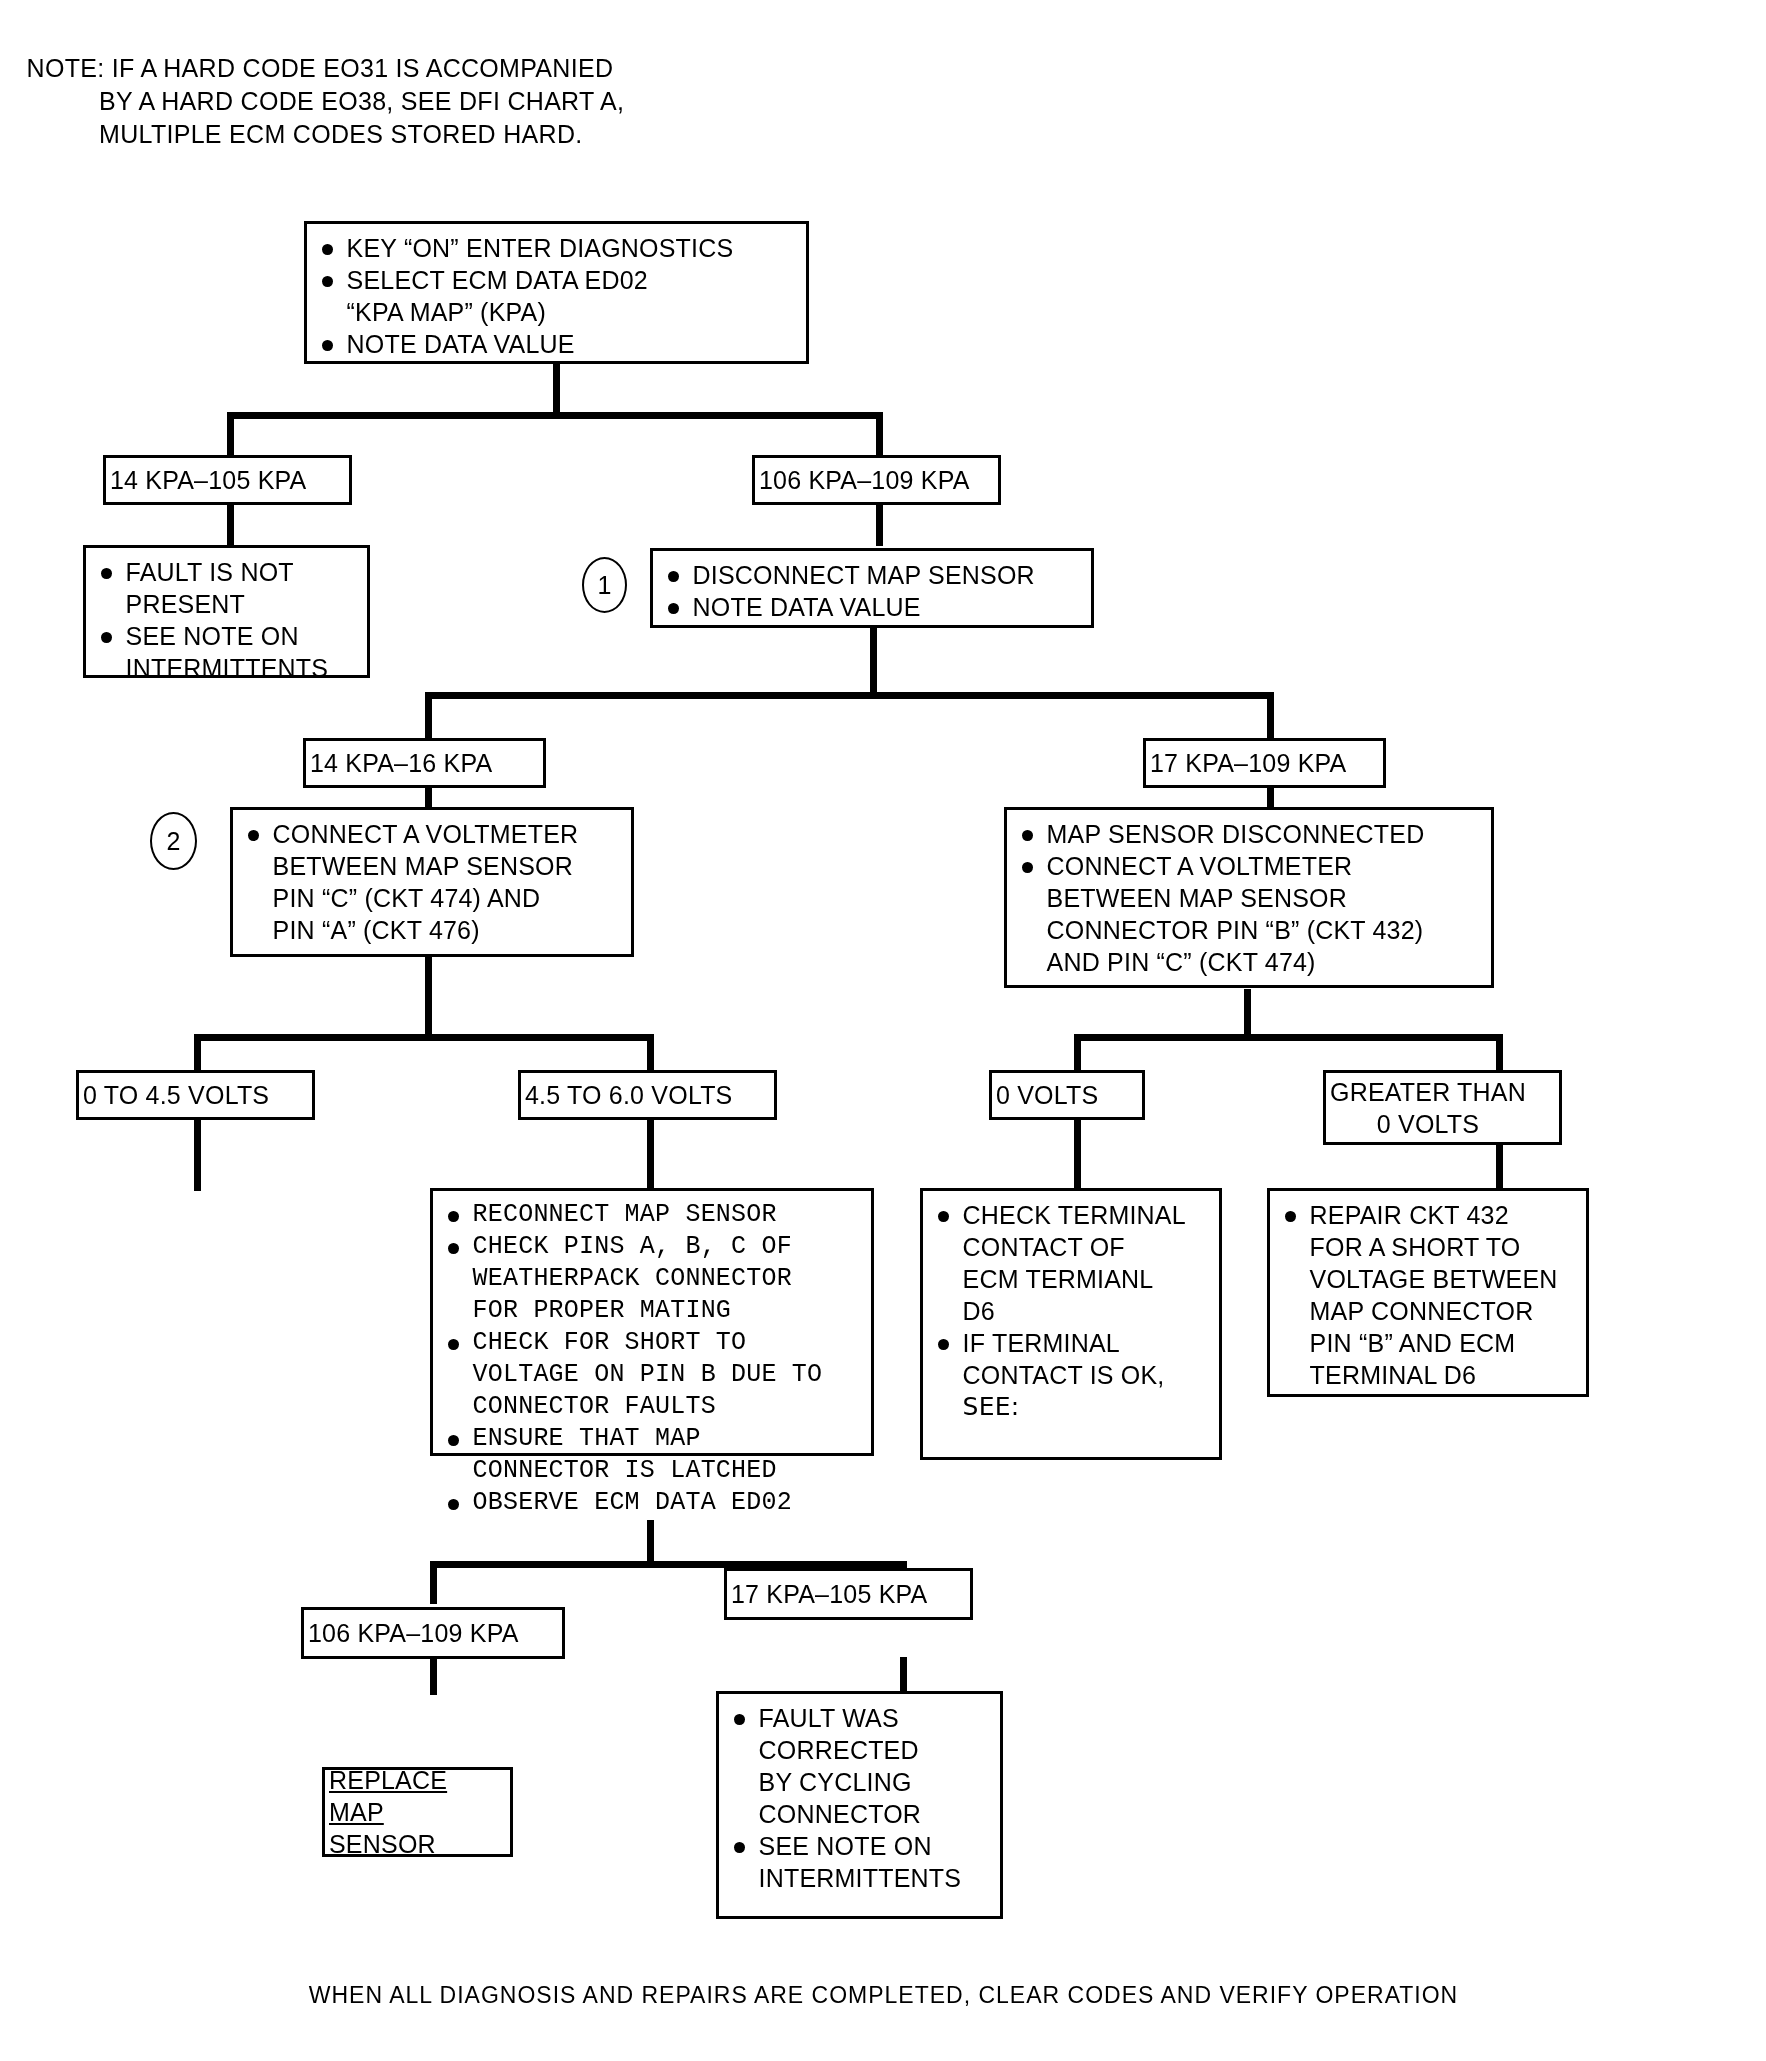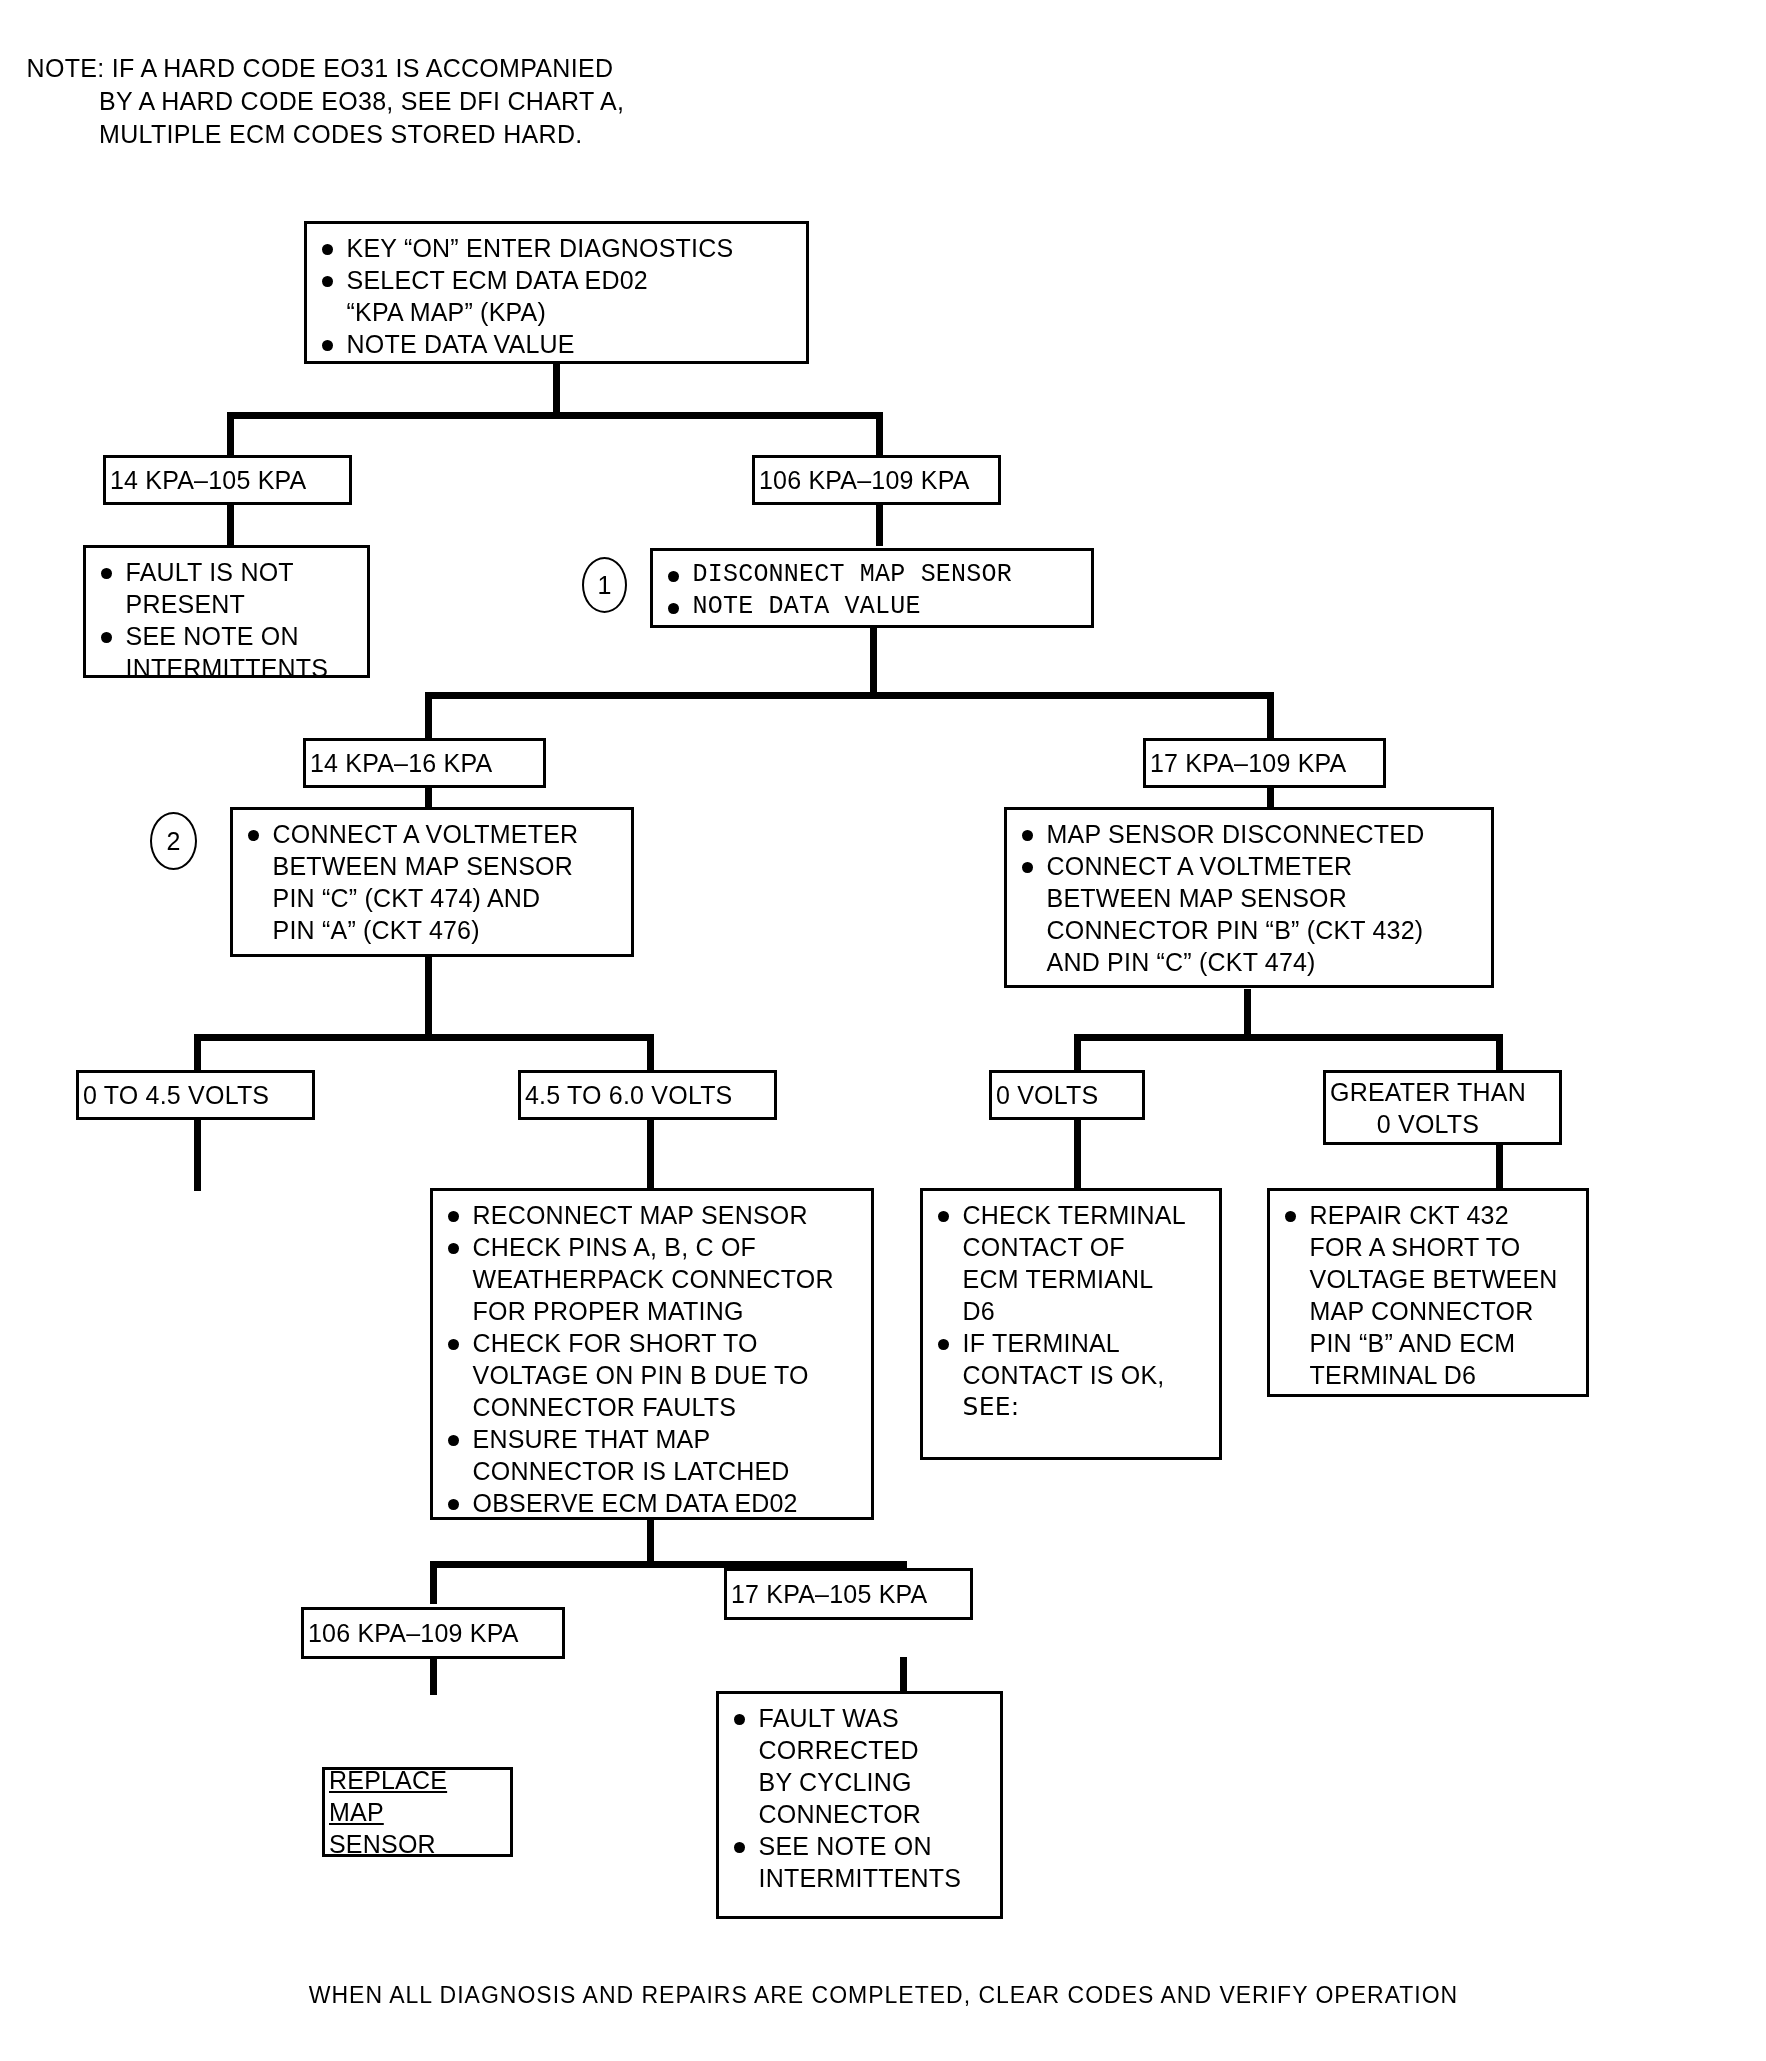--- a/index.html
+++ b/index.html
@@ -175,21 +175,21 @@
         <li class="bullet">SEE NOTE ON
 INTERMITTENTS</li>
       </ul>
     </div>
   </div>
 
   <div class="circ" style="left:582px; top:557px; width:45px; height:56px;">
     <span>1</span>
   </div>
 
-  <div class="box" style="left:650px; top:548px; width:444px; height:80px;font-family:Liberation Mono, monospace;">
+  <div class="box" style="left:650px; top:548px; width:444px; height:80px;">
     <div class="box-inner">
       <ul class="bl">
         <li class="bullet">DISCONNECT MAP SENSOR</li>
         <li class="bullet">NOTE DATA VALUE</li>
       </ul>
     </div>
   </div>
 
   <div class="vline" style="left:870px; top:628px; height:70px;"></div>
   <div class="hline" style="left:425px; top:692px; width:848px;"></div>
@@ -258,21 +258,21 @@
   </div>
   <div class="vline" style="left:1074px; top:1118px; height:73px;"></div>
 
   <div class="box label-box" style="left:1323px; top:1070px; width:239px; height:75px;text-align:center;">
     <span class="txt">GREATER THAN
 0 VOLTS</span>
   </div>
   <div class="vline" style="left:1496px; top:1143px; height:48px;"></div>
 
 
-  <div class="box" style="left:430px; top:1188px; width:444px; height:332px;">
+  <div class="box" style="left:430px; top:1188px; width:444px; height:268px;font-family:Liberation Mono, monospace;">
     <div class="box-inner">
       <ul class="bl">
         <li class="bullet">RECONNECT MAP SENSOR</li>
         <li class="bullet">CHECK PINS A, B, C OF
 WEATHERPACK CONNECTOR
 FOR PROPER MATING</li>
         <li class="bullet">CHECK FOR SHORT TO
 VOLTAGE ON PIN B DUE TO
 CONNECTOR FAULTS</li>
         <li class="bullet">ENSURE THAT MAP

